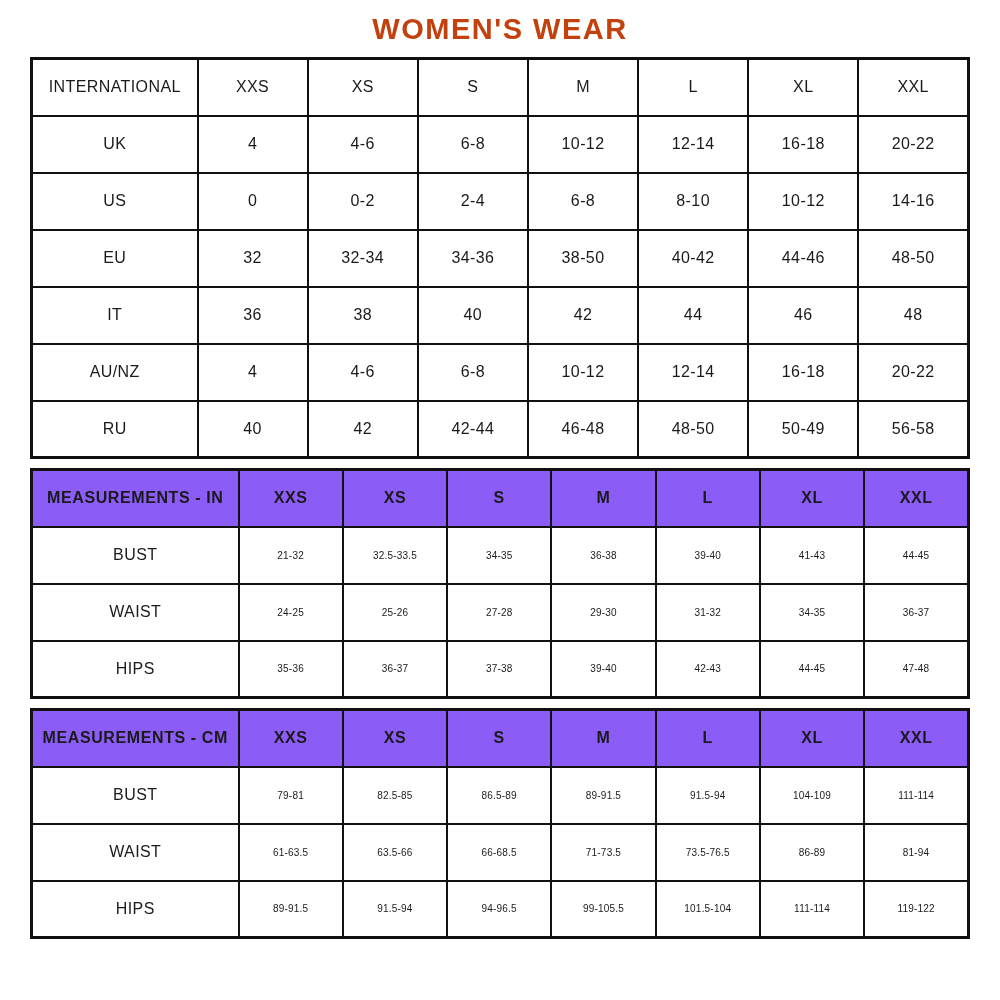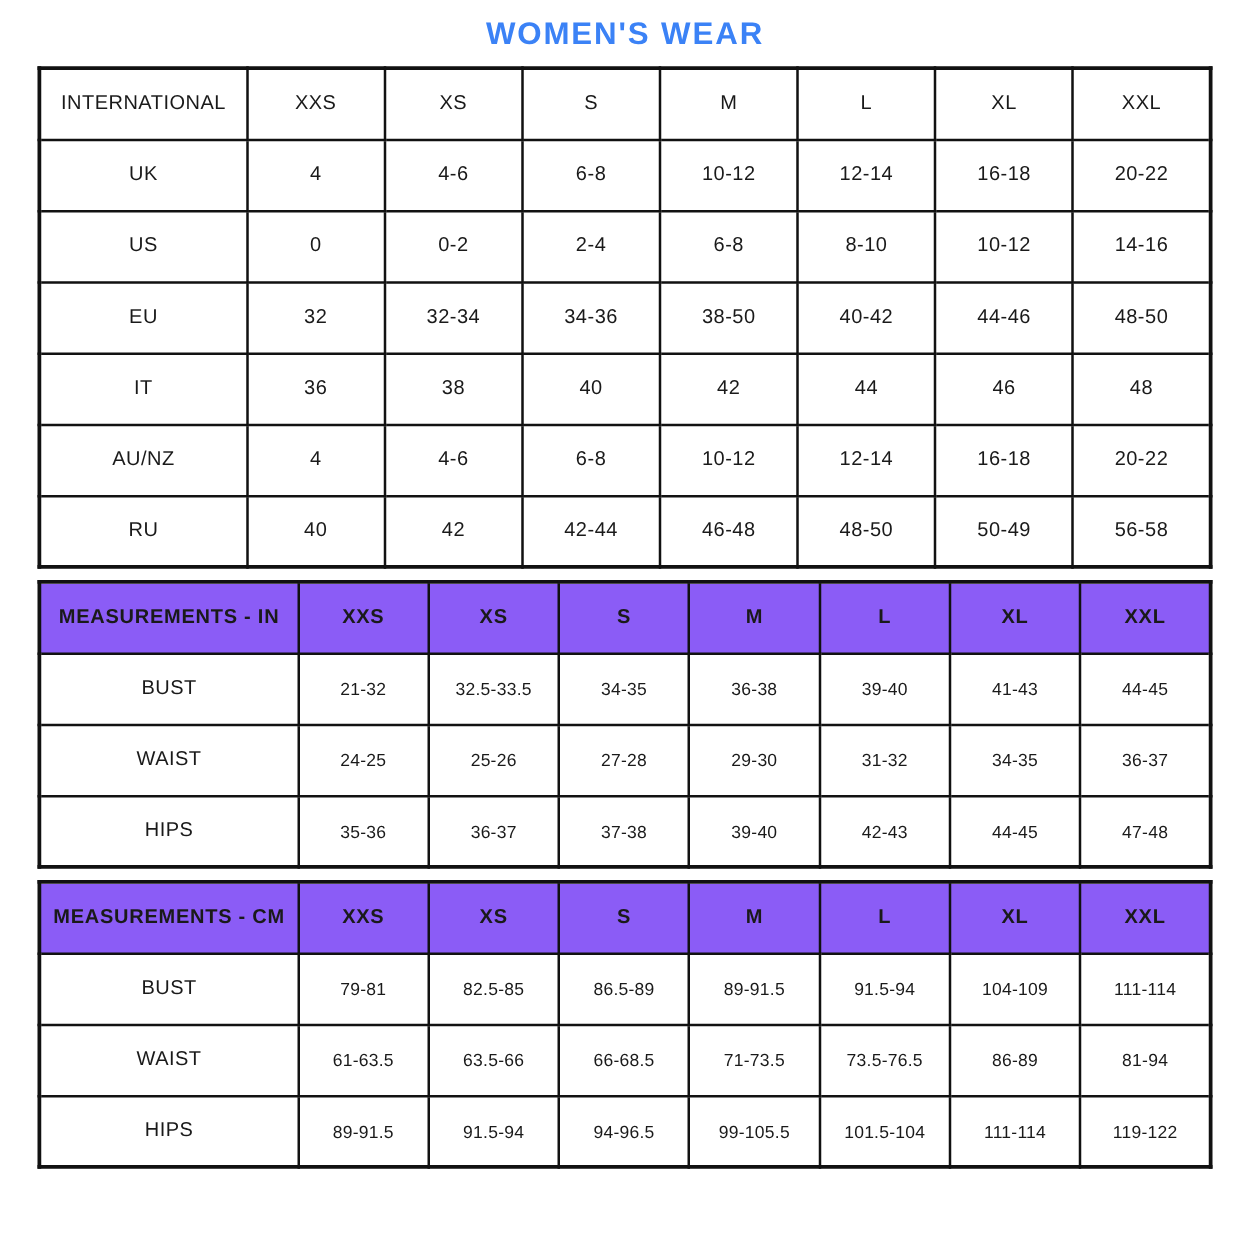--- a/index.html
+++ b/index.html
@@ -8,25 +8,25 @@
     width: 1000px;
     height: 1000px;
     font-family: "Liberation Sans", "DejaVu Sans", sans-serif;
     color: #1a1a1a;
     overflow: hidden;
   }
   .page { padding: 13px 30px 0 30px; }
 
   .page-title {
     text-align: center;
-    font-size: 25px;
+    font-size: 29px;
     font-weight: 700;
     letter-spacing: 1.5px;
     margin-bottom: 11px;
-    color: #3b82f6;
+    color: #c2410c;
   }
 
   table {
     width: 100%;
     border-collapse: collapse;
     table-layout: fixed;
     border: 3px solid #111111;
     margin-bottom: 9px;
   }
   td {
@@ -54,21 +54,21 @@
   
   .t2 col.label-col, .t3 col.label-col { width: 207px; }
   .t2 .head td, .t3 .head td {
     height: 56px;
     background: #8b5cf6;
     font-weight: 700;
     font-size: 16px;
     letter-spacing: 0.6px;
   }
   .t2 tr, .t3 tr { height: 57px; }
-  .t2 td.val, .t3 td.val { font-size: 14px; letter-spacing: 0.2px; margin-top: 16px; }
+  .t2 td.val, .t3 td.val { font-size: 10px; letter-spacing: 0.2px; margin-top: 16px; }
   td.rowlabel { font-size: 16px; }
 </style>
 </head>
 <body>
 
 <div class="page">
 
   <h1 class="page-title">WOMEN'S WEAR</h1>
 
   <table class="t1">

